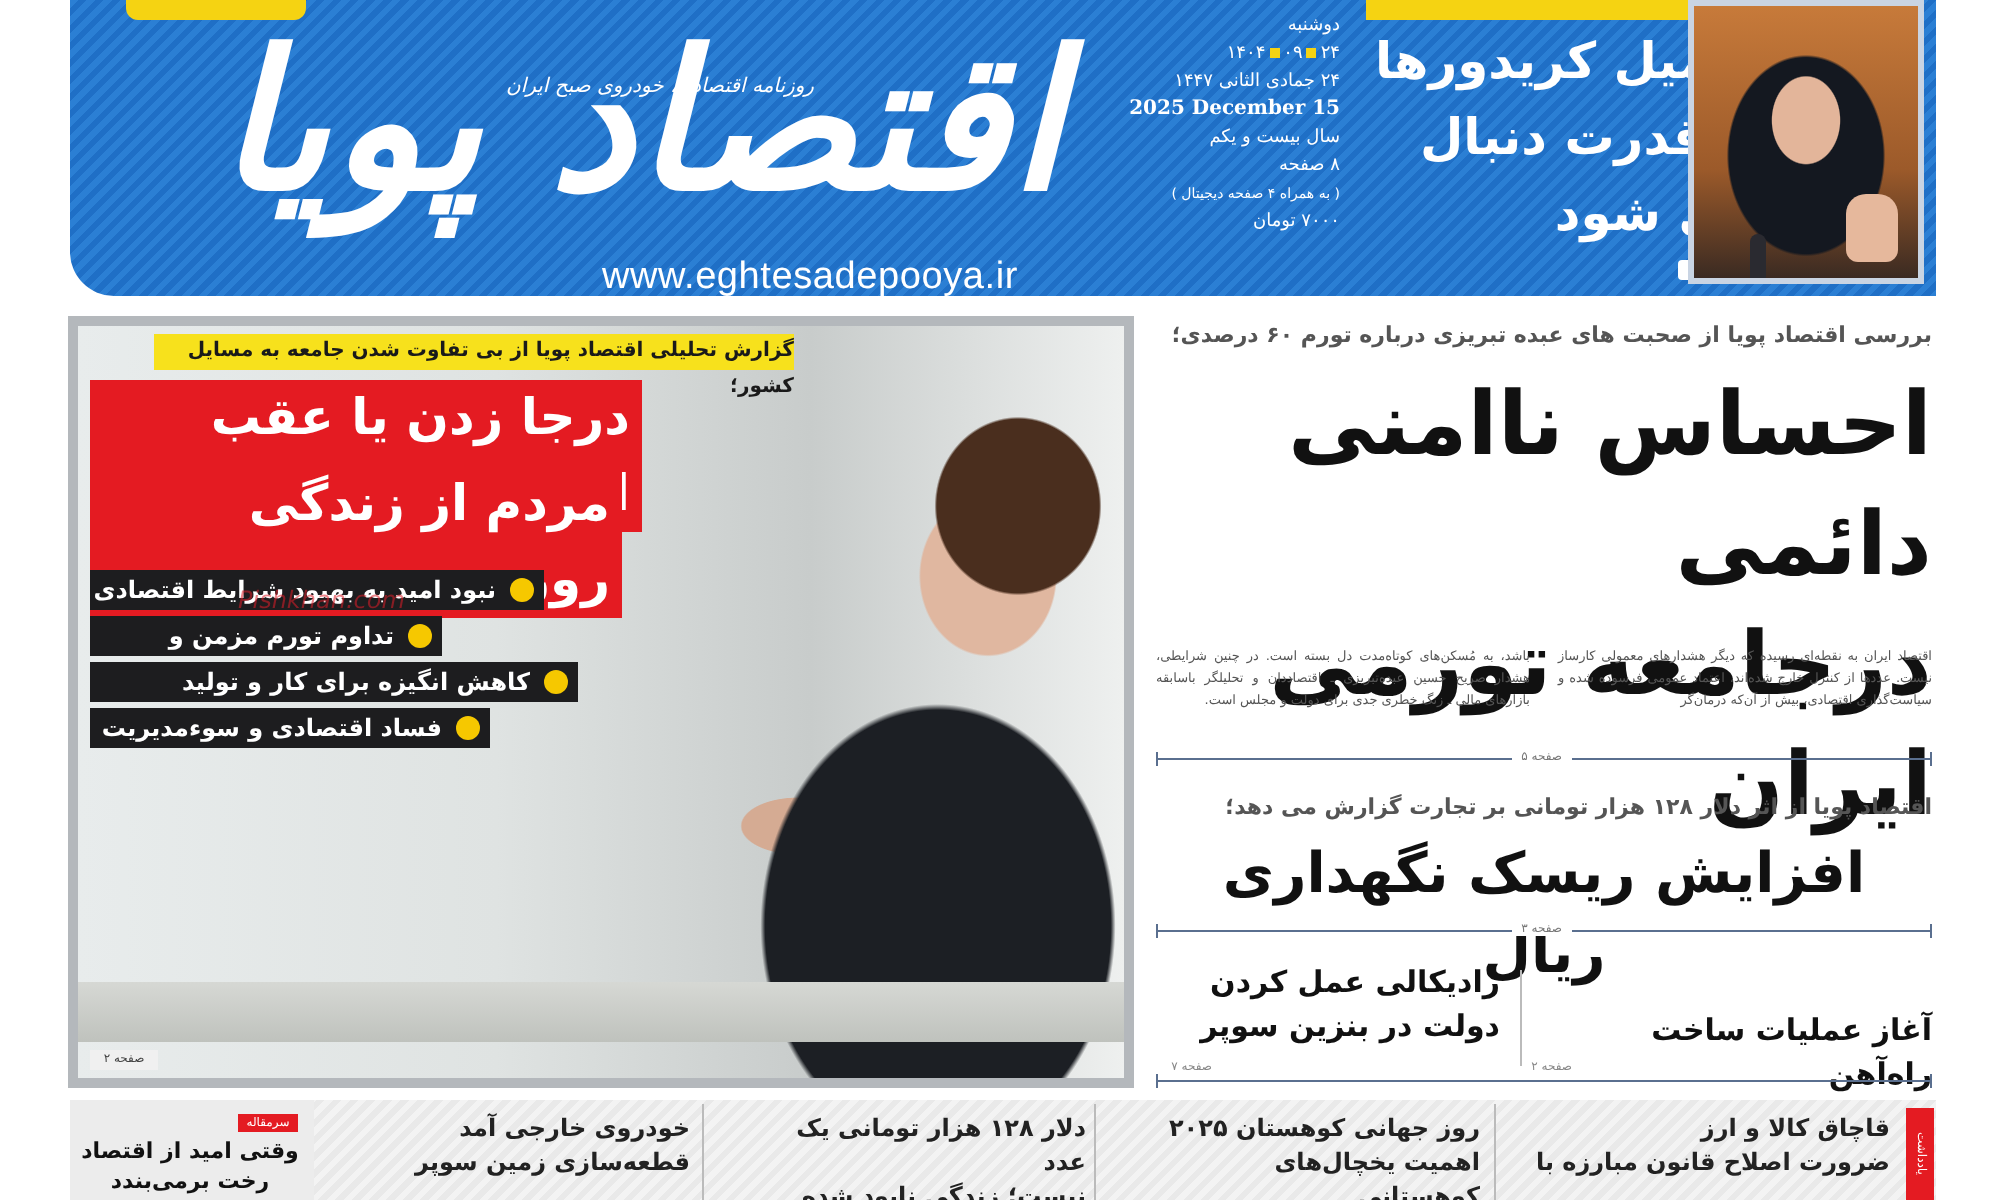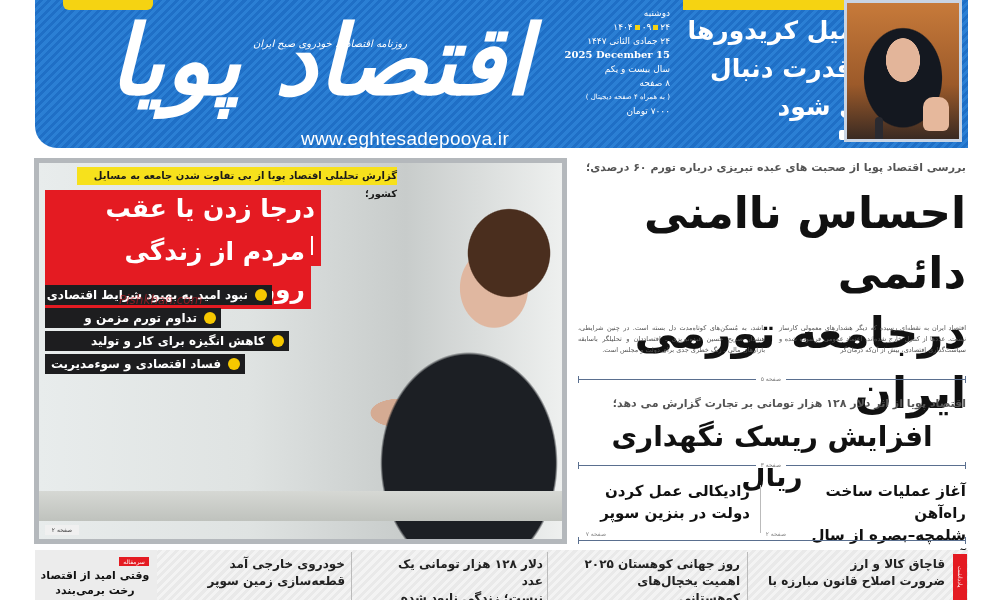--- a/index.html
+++ b/index.html
@@ -132,21 +132,21 @@
     position: absolute; background: #fff; color: #777; font-size: 6px; padding: 0 5px; top: -4px;
   }
   .second-kicker { top: 242px; }
   .second-headline {
     position: absolute; right: 0; top: 262px; width: 388px;
     color: #111; font-size: 28px; font-weight: bold; line-height: 40px; text-align: center;
   }
   .sub-story {
     position: absolute; top: 325px; color: #111; font-size: 15px; font-weight: bold; line-height: 22px; text-align: right;
   }
-  .sub-story.s1 { right: 0; width: 190px; }
+  .sub-story.s1 { right: 0; width: 190px; margin-top: 24px; }
   .sub-story.s2 { right: 216px; width: 160px; }
   .vsep { position: absolute; top: 330px; right: 205px; width: 1px; height: 48px; background: #bbb; }
   .sub-page { position: absolute; top: 375px; font-size: 6px; color: #888; }
 
   
   .bottom-strip {
     position: absolute; left: 35px; top: 550px; width: 933px; height: 50px;
     background: repeating-linear-gradient(135deg, #f3f3f3 0 3px, #e9e9e9 3px 6px);
   }
   .bot-item { position: absolute; top: 6px; color: #222; font-size: 12px; font-weight: bold; line-height: 17px; text-align: right; }

